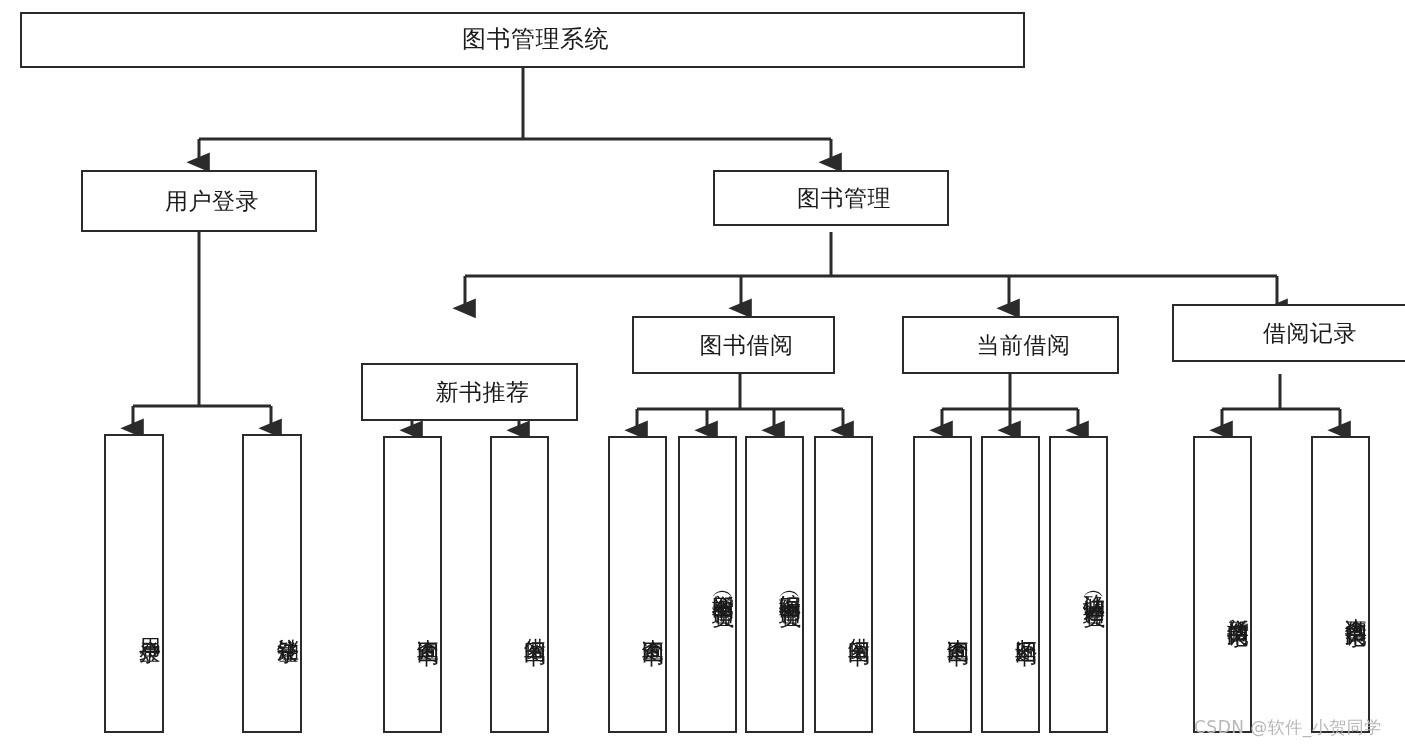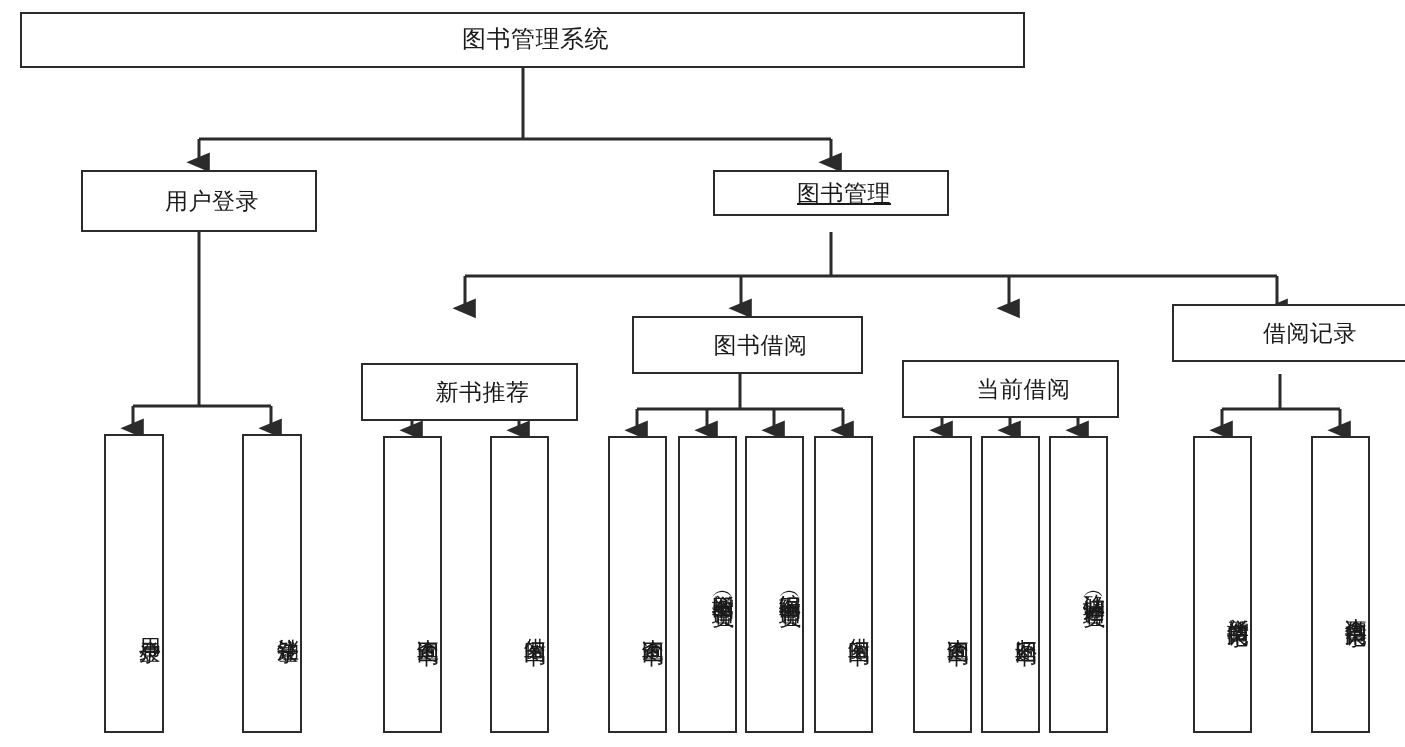--- a/index.html
+++ b/index.html
@@ -122,31 +122,31 @@
     </g>
   </svg>
 
   <div class="node horiz root" style="left:20px; top:12px; width:1005px; height:56px;">
     <span>图书管理系统</span>
   </div>
 
   <div class="node horiz" style="left:81px; top:170px; width:236px; height:62px;">
     <span>用户登录</span>
   </div>
-  <div class="node horiz" style="left:713px; top:170px; width:236px; height:46px;text-decoration:underline;">
+  <div class="node horiz" style="left:713px; top:170px; width:236px; height:56px;">
     <span>图书管理</span>
   </div>
 
   <div class="node horiz" style="left:361px; top:315px; width:217px; height:58px;margin-top:48px;">
     <span>新书推荐</span>
   </div>
-  <div class="node horiz" style="left:632px; top:316px; width:231px; height:58px;">
+  <div class="node horiz" style="left:632px; top:316px; width:203px; height:58px;">
     <span>图书借阅</span>
   </div>
-  <div class="node horiz" style="left:902px; top:316px; width:217px; height:58px;margin-top:44px;">
+  <div class="node horiz" style="left:902px; top:316px; width:217px; height:58px;">
     <span>当前借阅</span>
   </div>
   <div class="node horiz" style="left:1172px; top:304px; width:250px; height:58px;">
     <span>借阅记录</span>
   </div>
 
   <div class="node vert" style="left:104px; top:434px; width:60px; height:299px; padding-top:86px;">
     <span>用户登录</span>
   </div>
   <div class="node vert" style="left:242px; top:434px; width:60px; height:299px; padding-top:86px;">
@@ -183,14 +183,15 @@
     <span>确认归还（管理员）</span>
   </div>
 
   <div class="node vert" style="left:1193px; top:436px; width:59px; height:297px; padding-top:48px;">
     <span>新增借阅记录</span>
   </div>
   <div class="node vert" style="left:1311px; top:436px; width:59px; height:297px; padding-top:48px;">
     <span>查询借阅记录</span>
   </div>
 
+  <div class="watermark" style="left:1194px; top:716px;">CSDN @软件_小贺同学</div>
 
 </div>
 
 </body></html>

